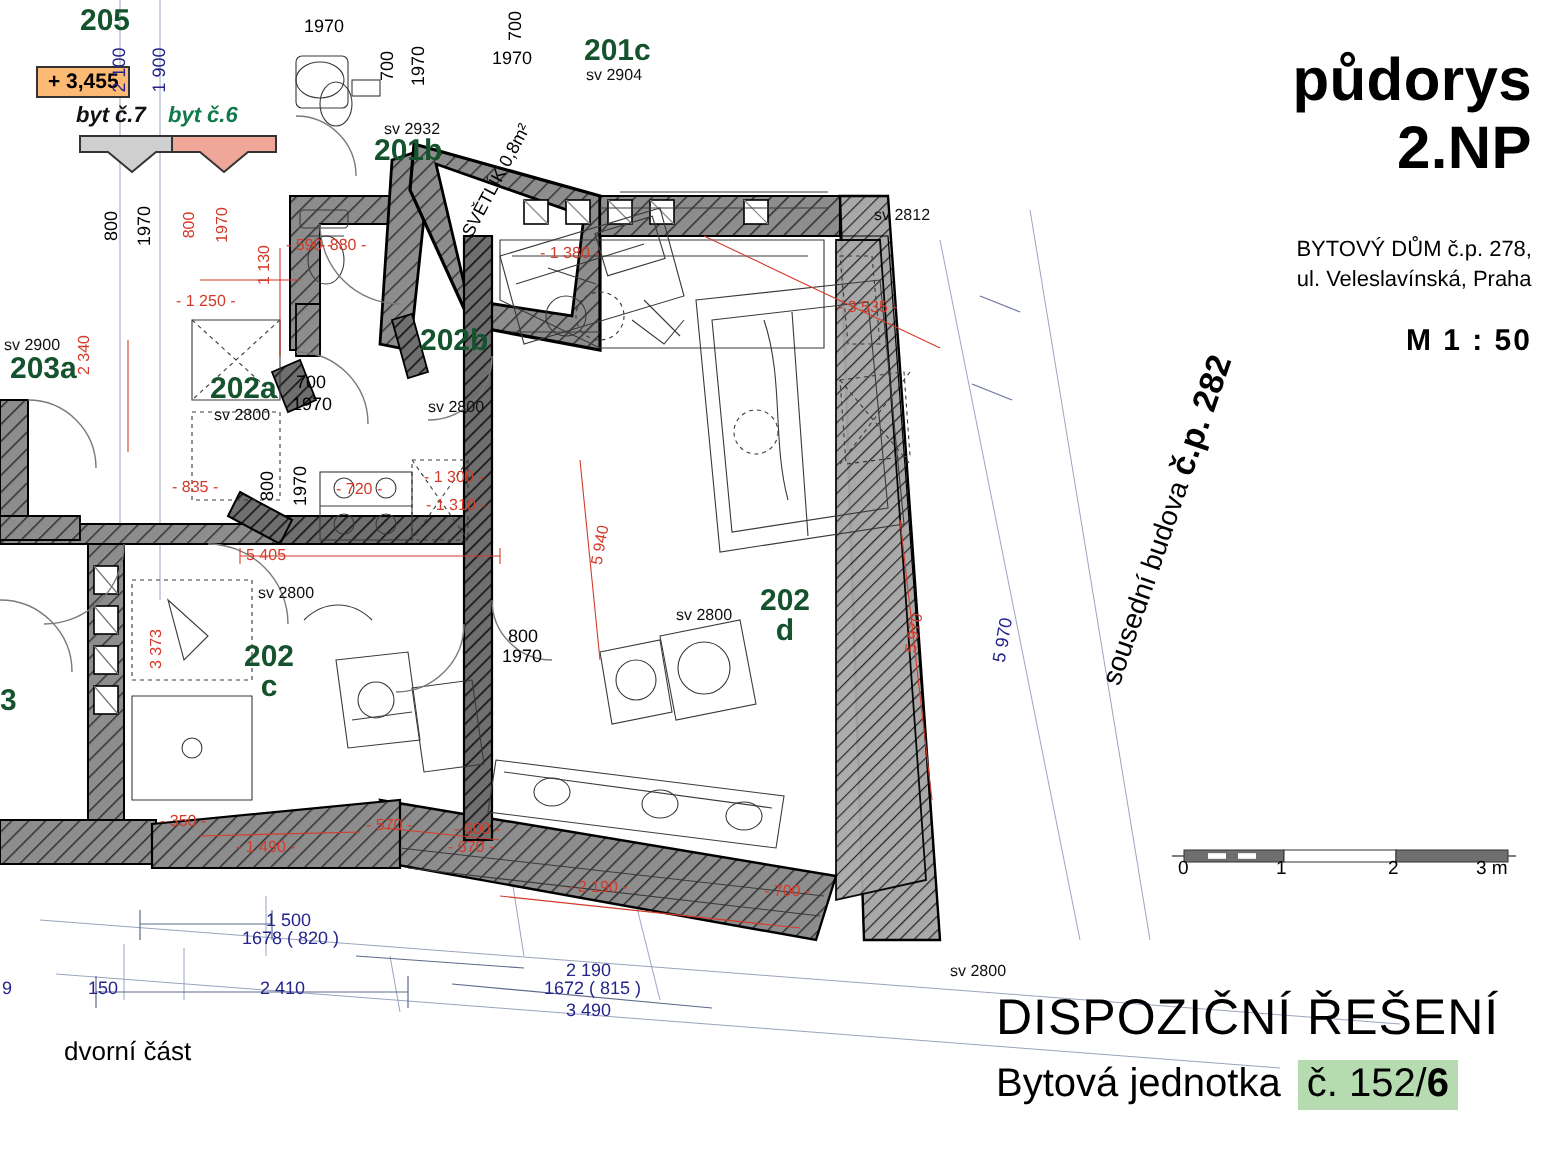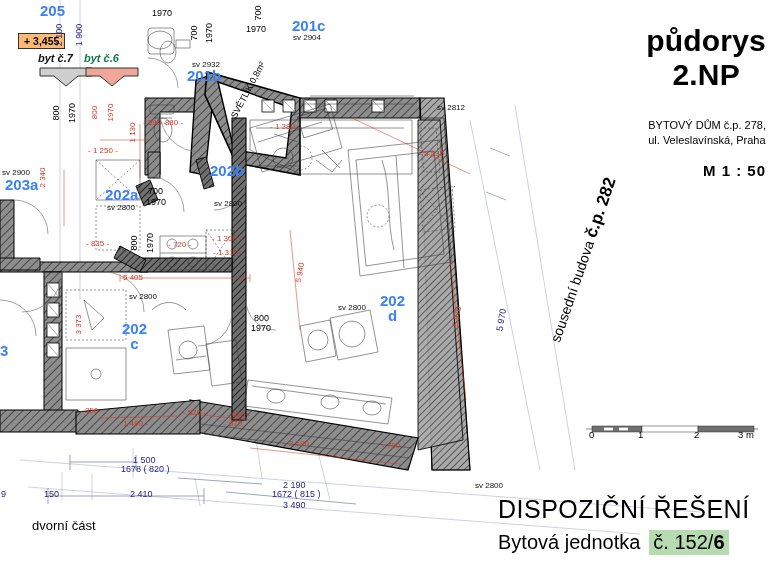--- a/index.html
+++ b/index.html
@@ -6,25 +6,25 @@
   body{
     width:780px;height:580px;position:relative;overflow:hidden;
     font-family:"Liberation Sans", sans-serif;
     color:#000;
   }
   #plan{position:absolute;left:0;top:0;width:780px;height:580px;}
 
   
   .tb{position:absolute;}
   #title-main{
-    right:14px;top:24px;text-align:center;
+    right:14px;top:24px;text-align:right;
     font-size:30px;font-weight:bold;line-height:1.12;letter-spacing:.2px;
   }
   #title-sub{
-    right:14px;top:118px;text-align:left;font-size:11px;line-height:1.35;
+    right:14px;top:118px;text-align:center;font-size:11px;line-height:1.35;
   }
   #title-scale{
     right:14px;top:162px;text-align:right;font-size:15px;font-weight:bold;letter-spacing:1px;
   }
 
   #scalebar-wrap{position:absolute;left:586px;top:418px;width:172px;}
   #scalebar-label{font-size:9.5px;margin-left:2px;}
   #scalebar-graphic{position:relative;height:9px;margin-top:2px;}
   #scalebar-ticks{position:relative;height:12px;font-size:9.5px;}
   #scalebar-ticks span{position:absolute;top:0;}
@@ -34,21 +34,21 @@
   #footer-row{display:flex;align-items:center;margin-top:6px;}
   #footer-sub{font-size:20px;white-space:nowrap;}
   #footer-unit{
     font-size:20px;background:#b6dbb0;padding:1px 4px;margin-left:9px;white-space:nowrap;
   }
   #footer-unit b{font-weight:bold;}
 
   #courtyard-note{position:absolute;left:32px;top:518px;font-size:13px;}
 
   
-  .rlabel{position:absolute;color:#3b82f6;font-weight:bold;font-size:15px;white-space:nowrap;}
+  .rlabel{position:absolute;color:#14532d;font-weight:bold;font-size:15px;white-space:nowrap;}
   .rlabel.two{line-height:1.0;}
   .sv{position:absolute;font-size:8px;color:#111;white-space:nowrap;}
   .dimr{position:absolute;font-size:8px;color:#d43b2a;white-space:nowrap;}
   .dimb{position:absolute;font-size:9px;color:#24248c;white-space:nowrap;}
   .blk{position:absolute;font-size:9px;color:#000;white-space:nowrap;}
   .flatlbl{position:absolute;font-size:11px;font-weight:bold;font-style:italic;white-space:nowrap;}
   #elev-badge{
     position:absolute;left:18px;top:33px;border:1px solid #333;background:#fdba74;
     font-size:10.5px;padding:1px 5px;font-weight:bold;
   }

